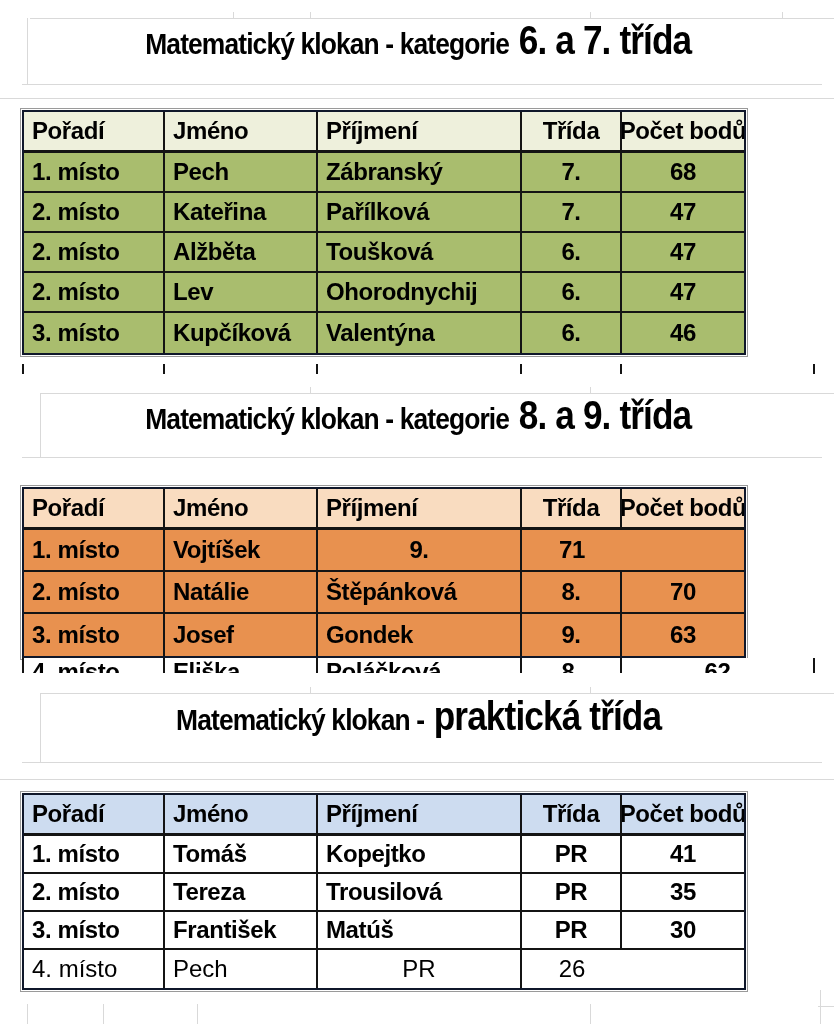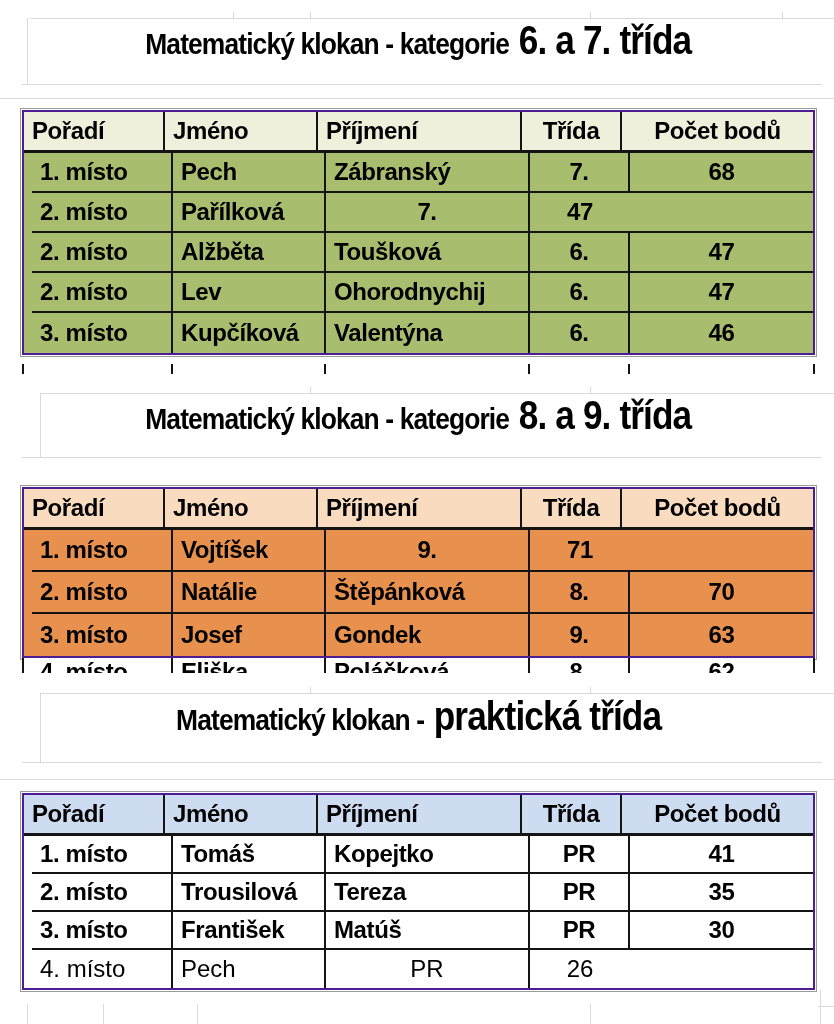--- a/index.html
+++ b/index.html
@@ -13,28 +13,28 @@
   
   .title-block{
     position:absolute;left:22px;width:793px;
     display:flex;align-items:flex-start;justify-content:center;
   }
   .title-inner{display:flex;align-items:baseline;transform:scaleX(0.88);white-space:nowrap;}
   .t-n{font-size:30px;font-weight:700;letter-spacing:-1px;}
   .t-e{font-size:40px;font-weight:700;letter-spacing:-1px;margin-left:11px;}
   
   .tbl{
-    position:absolute;left:22px;width:793px;box-sizing:border-box;
-    border:2px solid #4c1d95;
+    position:absolute;left:22px;width:724px;box-sizing:border-box;
+    border:2px solid #0f172a;
     box-shadow:0 0 0 1px #ffffff,0 0 0 2px #9a9a9a;
     background:var(--row-bg,#fff);
   }
   .grid{display:grid;grid-template-columns:141px 153px 204px 100px 1fr;}
   .hrow{height:41px;background:var(--header-bg,#eee);border-bottom:3px solid #141414;box-sizing:border-box;}
-  .row{height:40px;border-bottom:2px solid #141414;box-sizing:border-box;background:var(--row-bg,#fff);margin-left:8px;}
+  .row{height:40px;border-bottom:2px solid #141414;box-sizing:border-box;background:var(--row-bg,#fff);}
   .tbl .row:last-child{border-bottom:none;}
   .s2 .row{height:42px;}
   .s3 .row{height:38px;}
   .c,.hc{
     display:flex;align-items:center;box-sizing:border-box;
     border-right:2px solid #141414;
     font-size:24px;font-weight:700;letter-spacing:-0.4px;
     padding:0 8px;overflow:hidden;white-space:nowrap;
   }
   .c:last-child,.hc:last-child{border-right:none;}
@@ -103,20 +103,21 @@
     <div>
         <div class="row grid">
           <div class="c c0">1. místo</div>
           <div class="c c1">Pech</div>
           <div class="c c2">Zábranský</div>
           <div class="c c3">7.</div>
           <div class="c c4">68</div>
         </div>
         <div class="row grid">
           <div class="c c0">2. místo</div>
+          <div class="c c1">Kateřina</div>
           <div class="c c2">Pařílková</div>
           <div class="c c3">7.</div>
           <div class="c c4">47</div>
         </div>
         <div class="row grid">
           <div class="c c0">2. místo</div>
           <div class="c c1">Alžběta</div>
           <div class="c c2">Toušková</div>
           <div class="c c3">6.</div>
           <div class="c c4">47</div>
@@ -213,22 +214,22 @@
     <div>
         <div class="row grid">
           <div class="c c0">1. místo</div>
           <div class="c c1">Tomáš</div>
           <div class="c c2">Kopejtko</div>
           <div class="c c3">PR</div>
           <div class="c c4">41</div>
         </div>
         <div class="row grid">
           <div class="c c0">2. místo</div>
+          <div class="c c1">Tereza</div>
           <div class="c c2">Trousilová</div>
-          <div class="c c1">Tereza</div>
           <div class="c c3">PR</div>
           <div class="c c4">35</div>
         </div>
         <div class="row grid">
           <div class="c c0">3. místo</div>
           <div class="c c1">František</div>
           <div class="c c2">Matúš</div>
           <div class="c c3">PR</div>
           <div class="c c4">30</div>
         </div>

